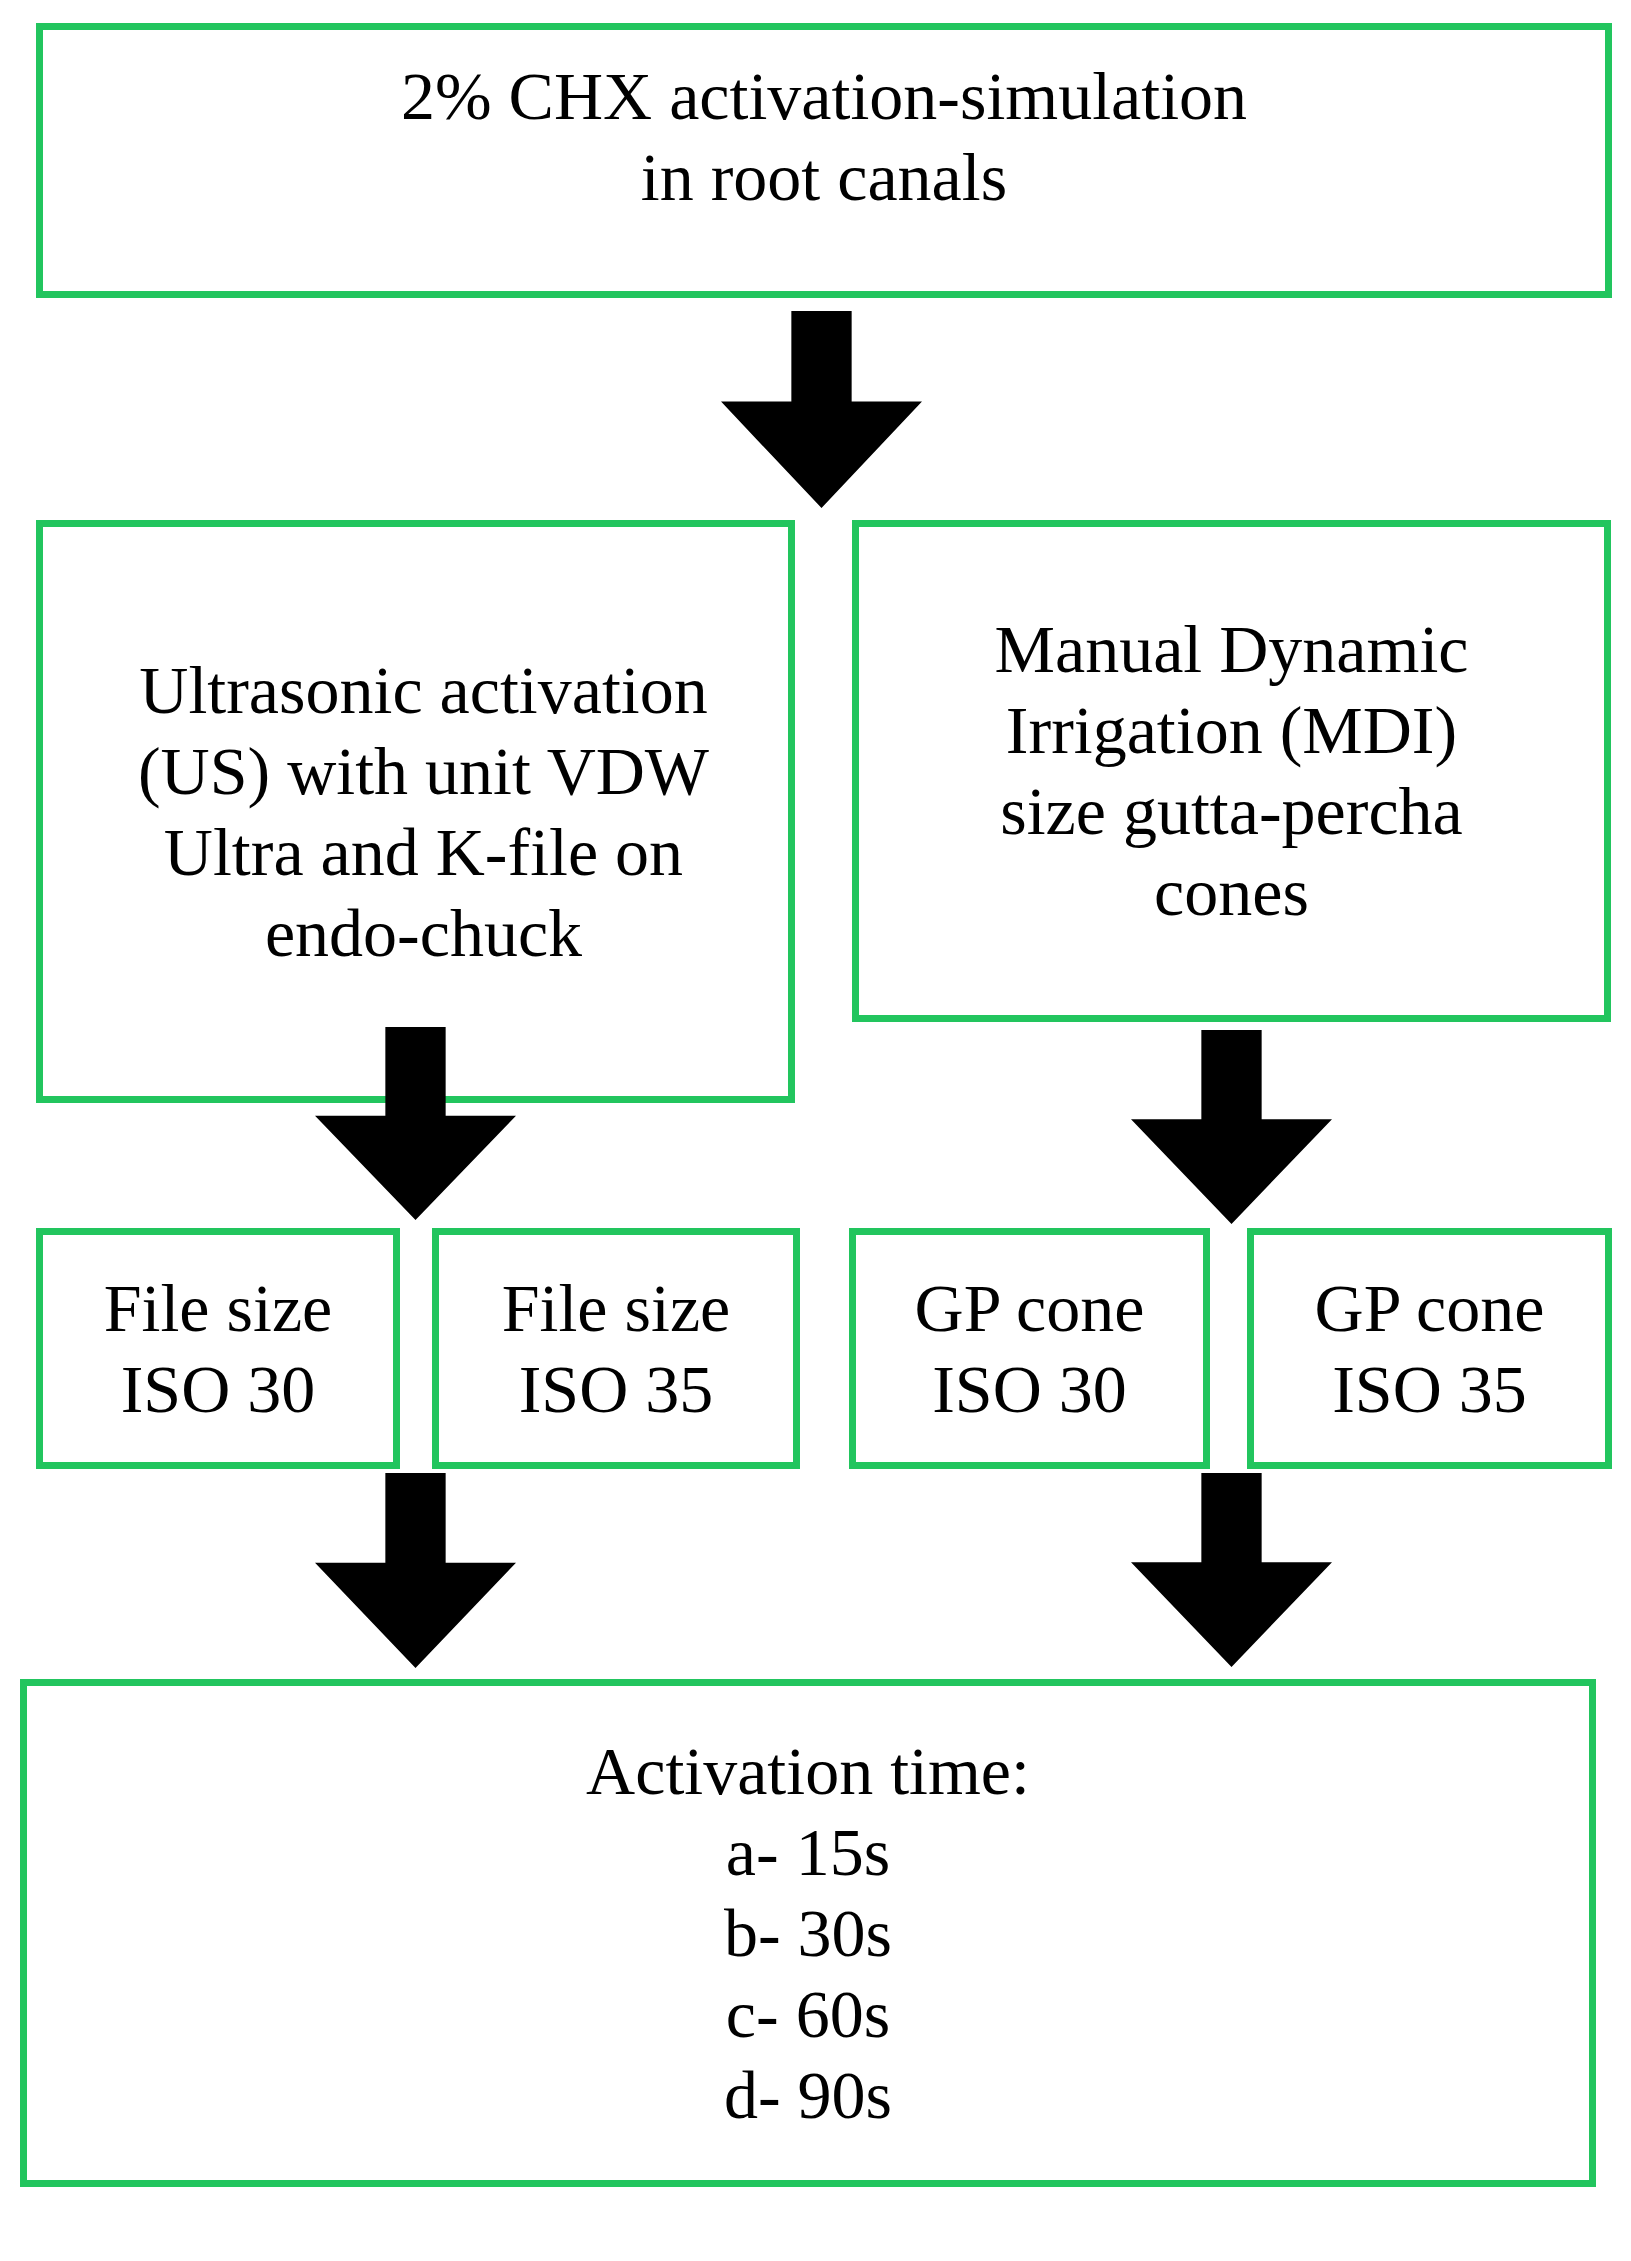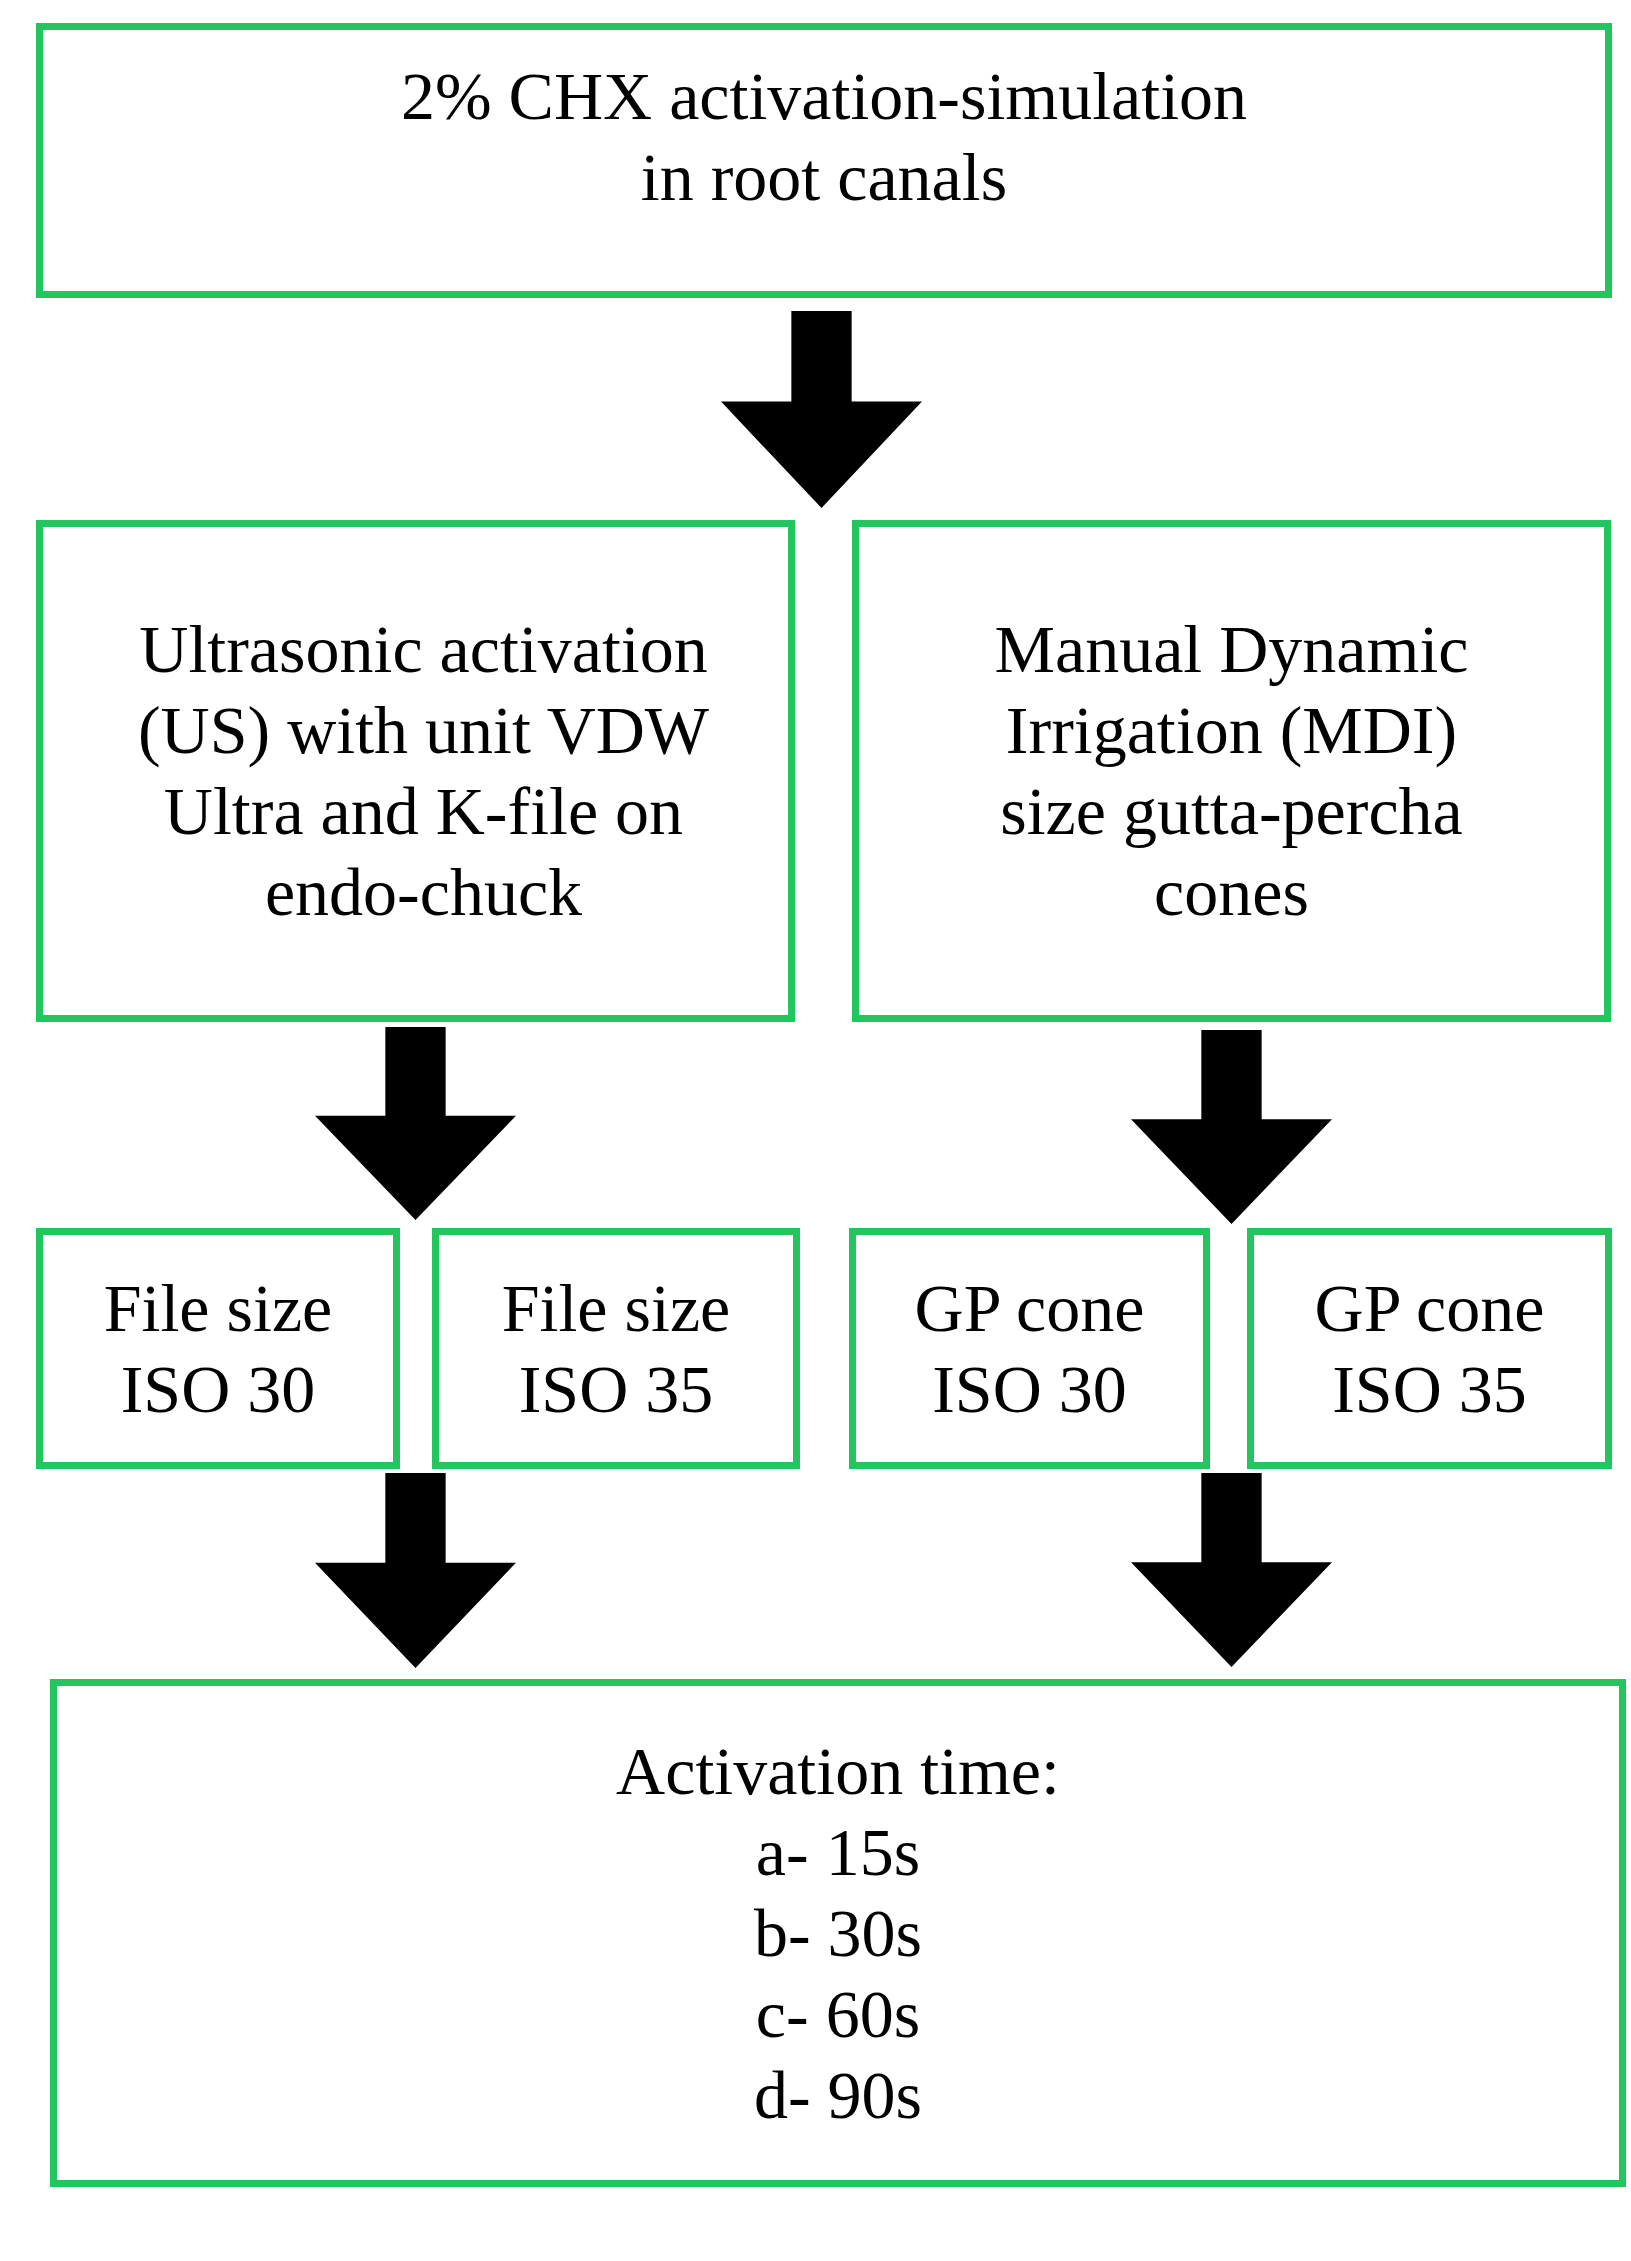--- a/index.html
+++ b/index.html
@@ -37,39 +37,39 @@
     clip-path: polygon(35% 0, 65% 0, 65% 46%, 100% 46%, 50% 100%, 0 46%, 35% 46%);
   }
 
   
   #root-box   { left: 36px;  top: 23px;   width: 1576px; height: 275px; padding-bottom: 48px; }
 
   
   #arrow-main { left: 721px;  top: 311px;  width: 201px; height: 197px; }
 
   
-  #us-box     { left: 36px;   top: 520px;  width: 759px; height: 502px; padding-left: 16px; }
+  #us-box     { left: 36px;   top: 520px;  width: 759px; height: 583px; padding-left: 16px; }
   #mdi-box    { left: 852px; top: 520px;  width: 759px; height: 502px; }
 
   
   #arrow-us   { left: 315px;  top: 1027px; width: 201px; height: 193px; }
   #arrow-mdi  { left: 1131px; top: 1030px; width: 201px; height: 194px; }
 
   
   #file30-box { left: 36px;   top: 1228px; width: 364px; height: 241px; }
   #file35-box { left: 432px;  top: 1228px; width: 368px; height: 241px; }
   #gp30-box   { left: 849px; top: 1228px; width: 361px; height: 241px; }
   #gp35-box   { left: 1247px; top: 1228px; width: 365px; height: 241px; }
 
   
   #arrow-left  { left: 315px;  top: 1473px; width: 201px; height: 195px; }
   #arrow-right { left: 1131px; top: 1473px; width: 201px; height: 194px; }
 
   
-  #time-box   { left: 50px;   top: 1679px; width: 1576px; height: 508px; }
+  #time-box   { left: 20px;   top: 1679px; width: 1576px; height: 508px; }
   #time-box .time-list { text-align: center; }
 </style>
 </head>
 <body>
 
 <div id="canvas">
 
   <div class="box" id="root-box">
     <span>2% CHX activation-simulation</span>
     <span>in root canals</span>

